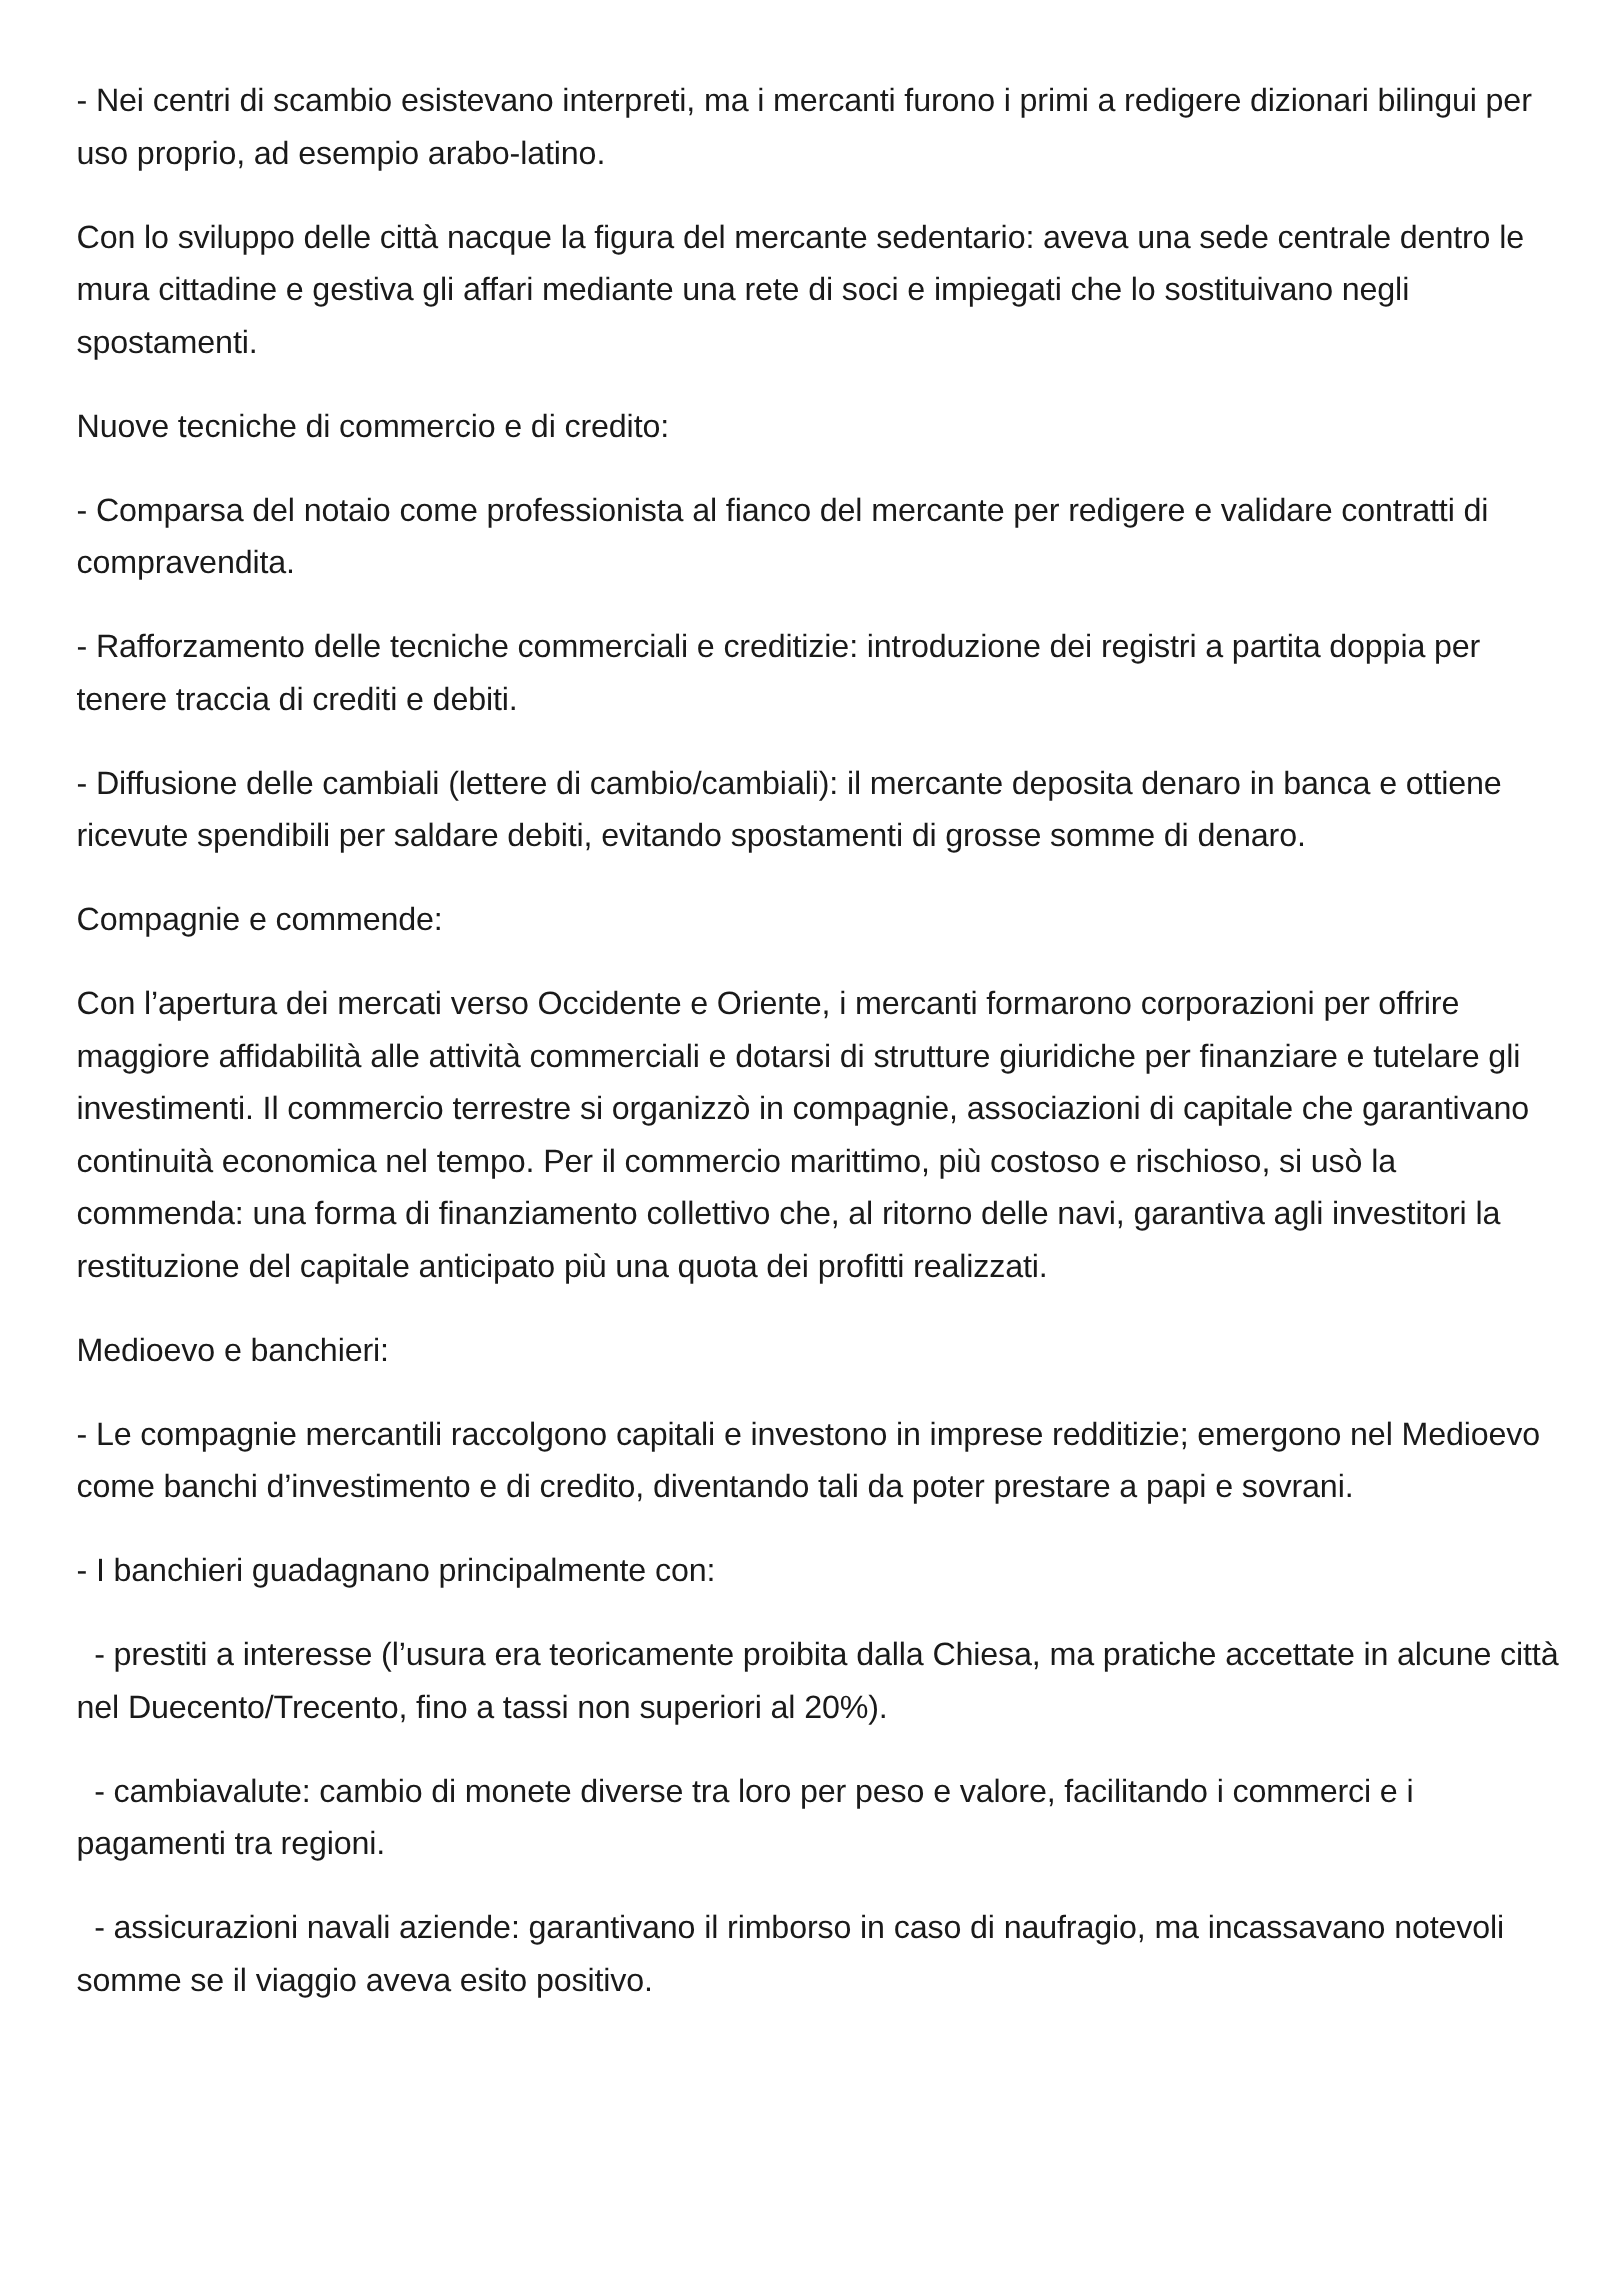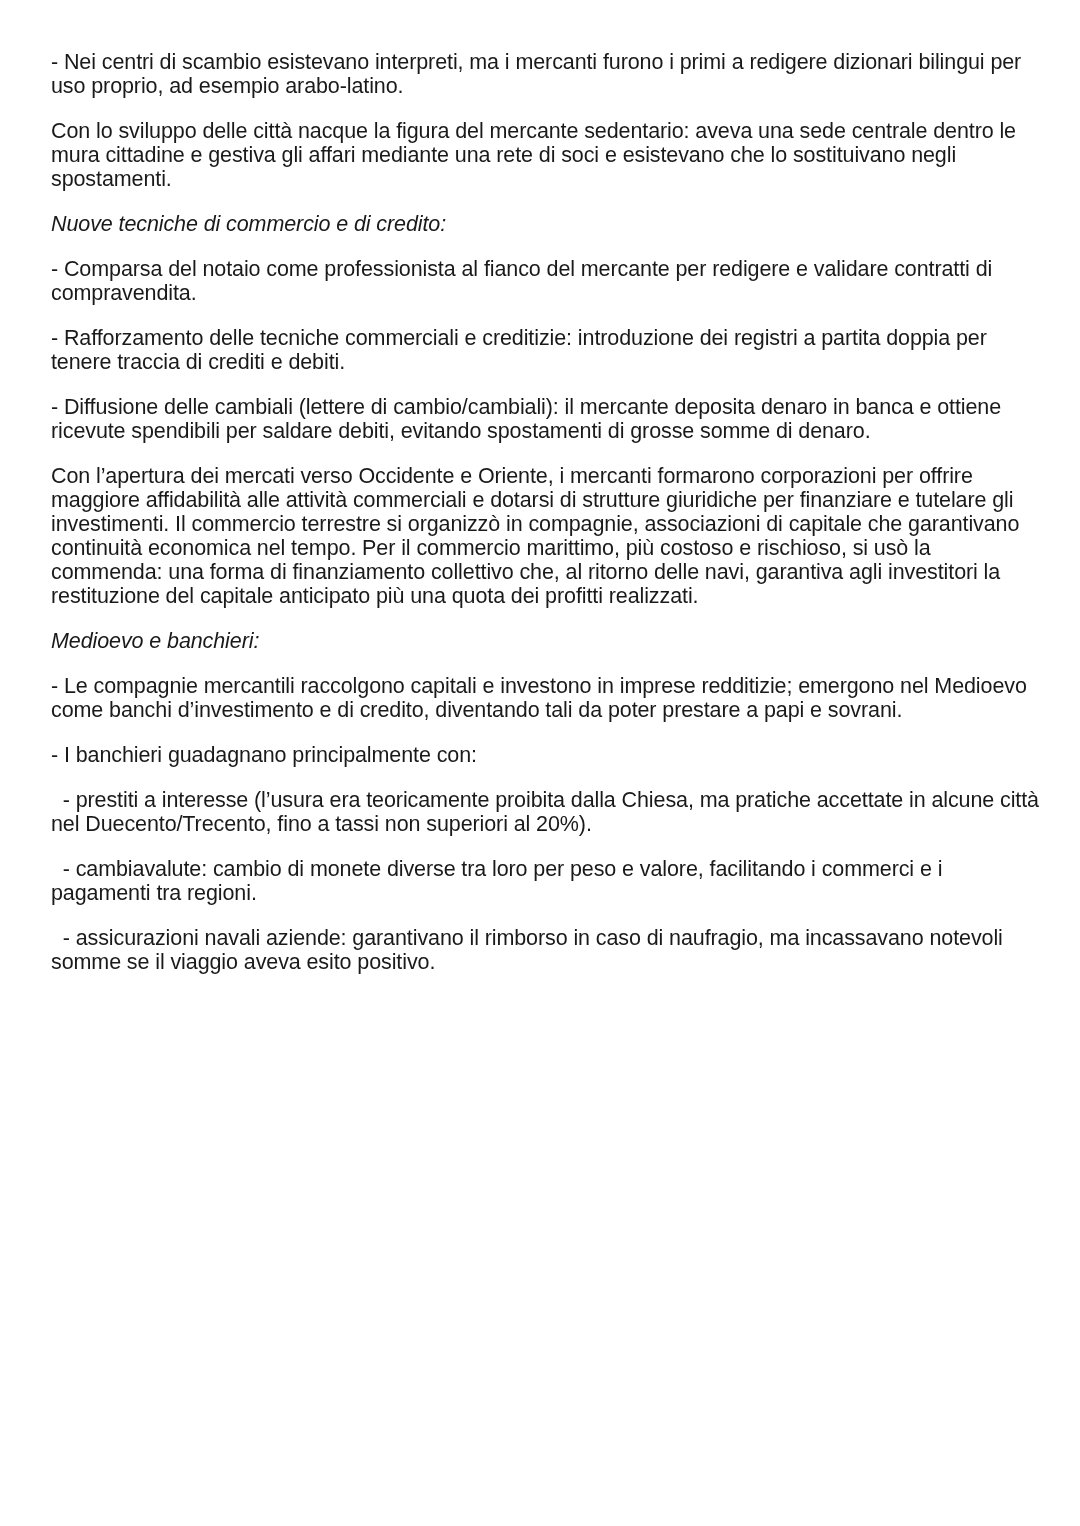--- a/index.html
+++ b/index.html
@@ -13,43 +13,43 @@
       overflow: hidden;
       position: relative;
     }
     .page {
       position: absolute;
       left: 51px;
       top: 50px;
       width: 990px;
       font-family: "Liberation Sans", sans-serif;
       font-size: 21.5px;
-      line-height: 24px;
+      line-height: 35px;
       color: #1a1a1a;
       letter-spacing: -0.1px;
     }
     .para {
       margin: 0 0 21px 0;
       white-space: pre-wrap;
     }
     .heading {
-      font-style: italic;
       margin: 0 0 21px 0;
     }
   </style>
 </head>
 <body>
 
 <div class="page">
   <p class="para">- Nei centri di scambio esistevano interpreti, ma i mercanti furono i primi a redigere dizionari bilingui per uso proprio, ad esempio arabo-latino.</p>
-  <p class="para">Con lo sviluppo delle città nacque la figura del mercante sedentario: aveva una sede centrale dentro le mura cittadine e gestiva gli affari mediante una rete di soci e esistevano che lo sostituivano negli spostamenti.</p>
+  <p class="para">Con lo sviluppo delle città nacque la figura del mercante sedentario: aveva una sede centrale dentro le mura cittadine e gestiva gli affari mediante una rete di soci e impiegati che lo sostituivano negli spostamenti.</p>
   <p class="heading">Nuove tecniche di commercio e di credito:</p>
   <p class="para">- Comparsa del notaio come professionista al fianco del mercante per redigere e validare contratti di compravendita.</p>
   <p class="para">- Rafforzamento delle tecniche commerciali e creditizie: introduzione dei registri a partita doppia per tenere traccia di crediti e debiti.</p>
   <p class="para">- Diffusione delle cambiali (lettere di cambio/cambiali): il mercante deposita denaro in banca e ottiene ricevute spendibili per saldare debiti, evitando spostamenti di grosse somme di denaro.</p>
+  <p class="heading">Compagnie e commende:</p>
   <p class="para">Con l’apertura dei mercati verso Occidente e Oriente, i mercanti formarono corporazioni per offrire maggiore affidabilità alle attività commerciali e dotarsi di strutture giuridiche per finanziare e tutelare gli investimenti. Il commercio terrestre si organizzò in compagnie, associazioni di capitale che garantivano continuità economica nel tempo. Per il commercio marittimo, più costoso e rischioso, si usò la commenda: una forma di finanziamento collettivo che, al ritorno delle navi, garantiva agli investitori la restituzione del capitale anticipato più una quota dei profitti realizzati.</p>
   <p class="heading">Medioevo e banchieri:</p>
   <p class="para">- Le compagnie mercantili raccolgono capitali e investono in imprese redditizie; emergono nel Medioevo come banchi d’investimento e di credito, diventando tali da poter prestare a papi e sovrani.</p>
   <p class="para">- I banchieri guadagnano principalmente con:</p>
   <p class="para">  - prestiti a interesse (l’usura era teoricamente proibita dalla Chiesa, ma pratiche accettate in alcune città nel Duecento/Trecento, fino a tassi non superiori al 20%).</p>
   <p class="para">  - cambiavalute: cambio di monete diverse tra loro per peso e valore, facilitando i commerci e i pagamenti tra regioni.</p>
   <p class="para">  - assicurazioni navali aziende: garantivano il rimborso in caso di naufragio, ma incassavano notevoli somme se il viaggio aveva esito positivo.</p>
 </div>
 
 </body></html>

